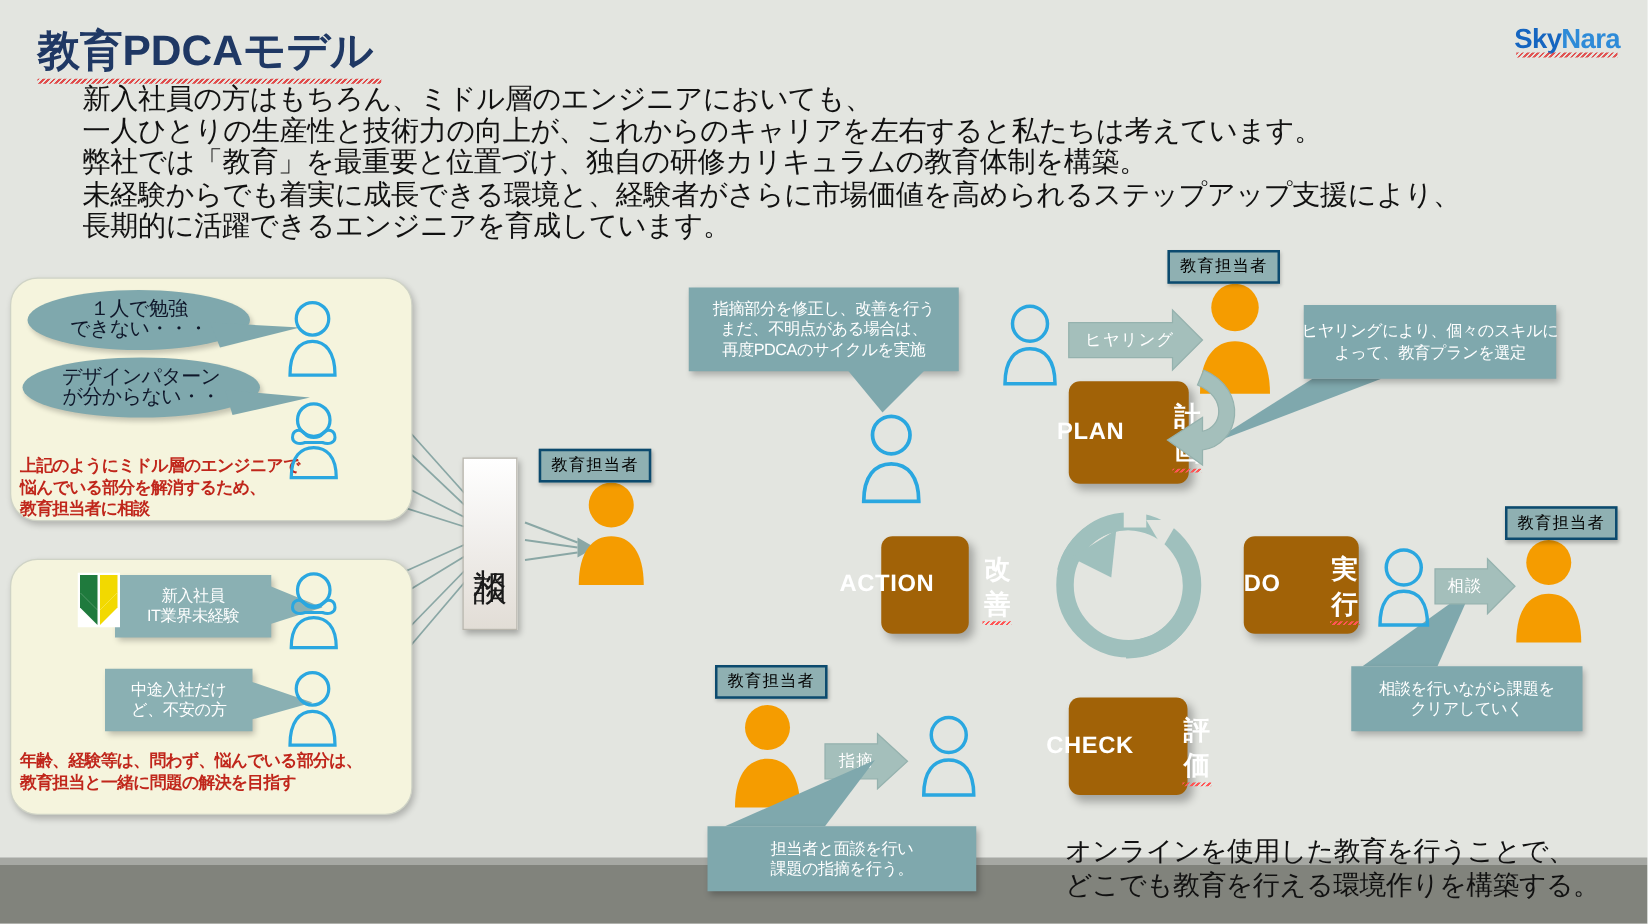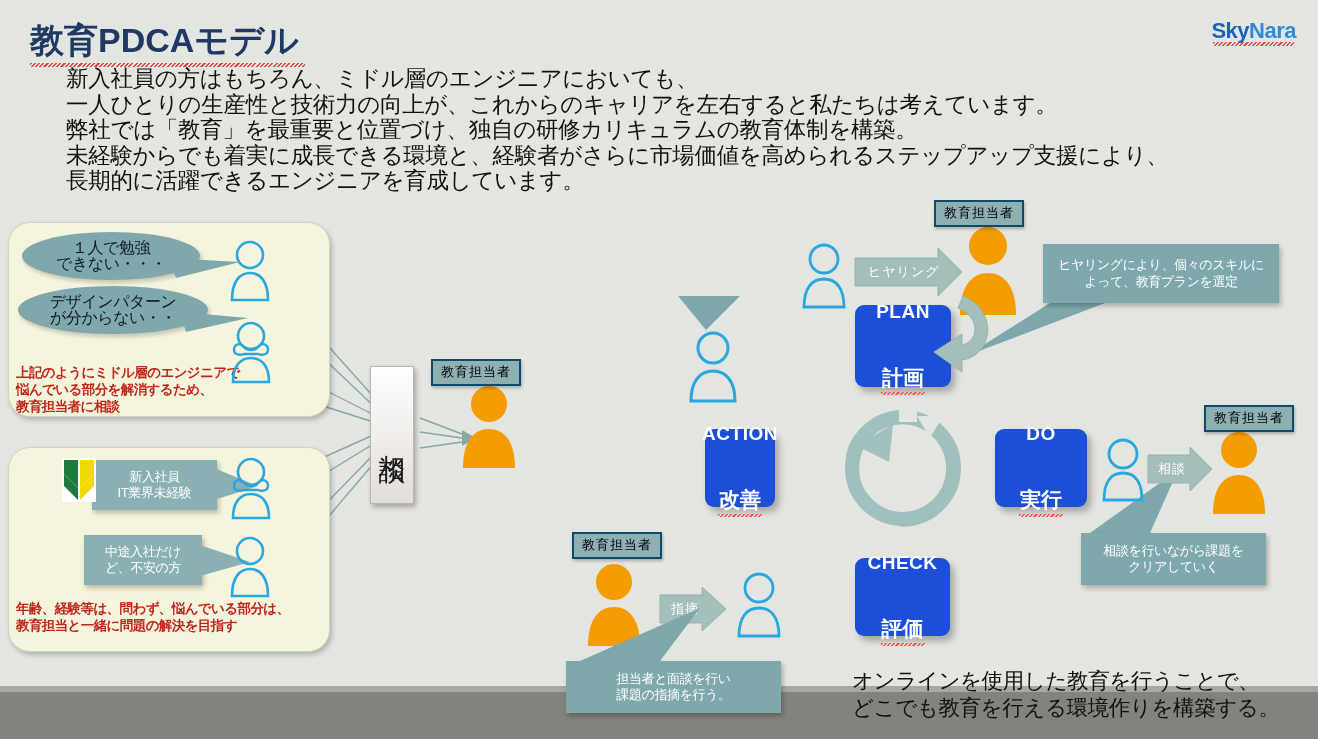--- a/index.html
+++ b/index.html
@@ -124,24 +124,24 @@
     display: flex; align-items: center; justify-content: center;
   }
   .vchip span {
     font-size: 27px; color: #1a1a1a; letter-spacing: 2px;
     writing-mode: vertical-rl; text-orientation: upright;
   }
 
   
   .pdca {
     position: absolute;
-    background: #1d4ed8;
+    background: #a16207;
     border-radius: 9px;
     color: #fff; text-align: center;
-    display: flex; flex-direction: column;
+    display: flex; flex-direction: row;
     align-items: center; justify-content: center;
     box-shadow: 4px 5px 7px rgba(0,0,0,.28);
     gap: 40px;
   }
   .pdca .en { font-size: 19px; font-weight: bold; letter-spacing: .5px; }
   .pdca .jp { font-size: 21px; font-weight: bold; margin-top: 1px; position: relative; }
   .pdca .jp .squig {
     position: absolute; left: -1px; right: -1px; bottom: -3px; height: 3px;
     background-image: repeating-linear-gradient(135deg,#ff5555 0 1.5px,transparent 1.5px 3px);
   }
@@ -292,20 +292,23 @@
 
   <div class="role-label" style="left:431px; top:359px; z-index:7">教育担当者</div>
 
   <div class="person" style="left:458px; top:384px; z-index:6">
     <svg width="62" height="86" viewBox="0 0 62 86">
       <circle cx="31" cy="20" r="18" fill="#f59c00"></circle>
       <path d="M5 84 C5 57 16 45 31 45 C46 45 57 57 57 84 Z" fill="#f59c00"></path>
     </svg>
   </div>
 
+  <div class="callout" style="left:551px; top:230px; width:216px; height:67px; z-index:5">指摘部分を修正し、改善を行う
+まだ、不明点がある場合は、
+再度PDCAのサイクルを実施</div>
   <svg class="svg-layer" style="z-index:5">
     <polygon points="678,296 740,296 706,330" fill="#7fa8ad"></polygon>
   </svg>
 
   <div class="person" style="left:686px; top:331px; z-index:6">
     <svg width="54" height="72" viewBox="0 0 54 72">
       <circle cx="27" cy="17" r="15" fill="none" stroke="#2aa7e0" stroke-width="3"></circle>
       <path d="M5 70 C5 50 14 40 27 40 C40 40 49 50 49 70 Z" fill="none" stroke="#2aa7e0" stroke-width="3"></path>
     </svg>
   </div>
@@ -338,21 +341,21 @@
   </svg>
 
   <div class="pdca" style="left:855px; top:305px; width:96px; height:82px; z-index:6">
     <div class="en">PLAN</div>
     <div class="jp">
       <span>計画</span>
       <span class="squig"></span>
     </div>
   </div>
 
-  <div class="callout" style="left:1043px; top:244px; width:236px; height:59px; z-index:5">ヒヤリングにより、個々のスキルに
+  <div class="callout" style="left:1043px; top:244px; width:202px; height:59px; z-index:5">ヒヤリングにより、個々のスキルに
 よって、教育プランを選定</div>
   <svg class="svg-layer" style="z-index:4">
     <polygon points="1050,303 1105,303 966,356" fill="#7fa8ad"></polygon>
   </svg>
 
   <svg class="svg-layer" style="z-index:5">
     <g transform="translate(903,468)">
       <path d="M -58 8
                A 58 58 0 1 1 18 56
                L 14 42

